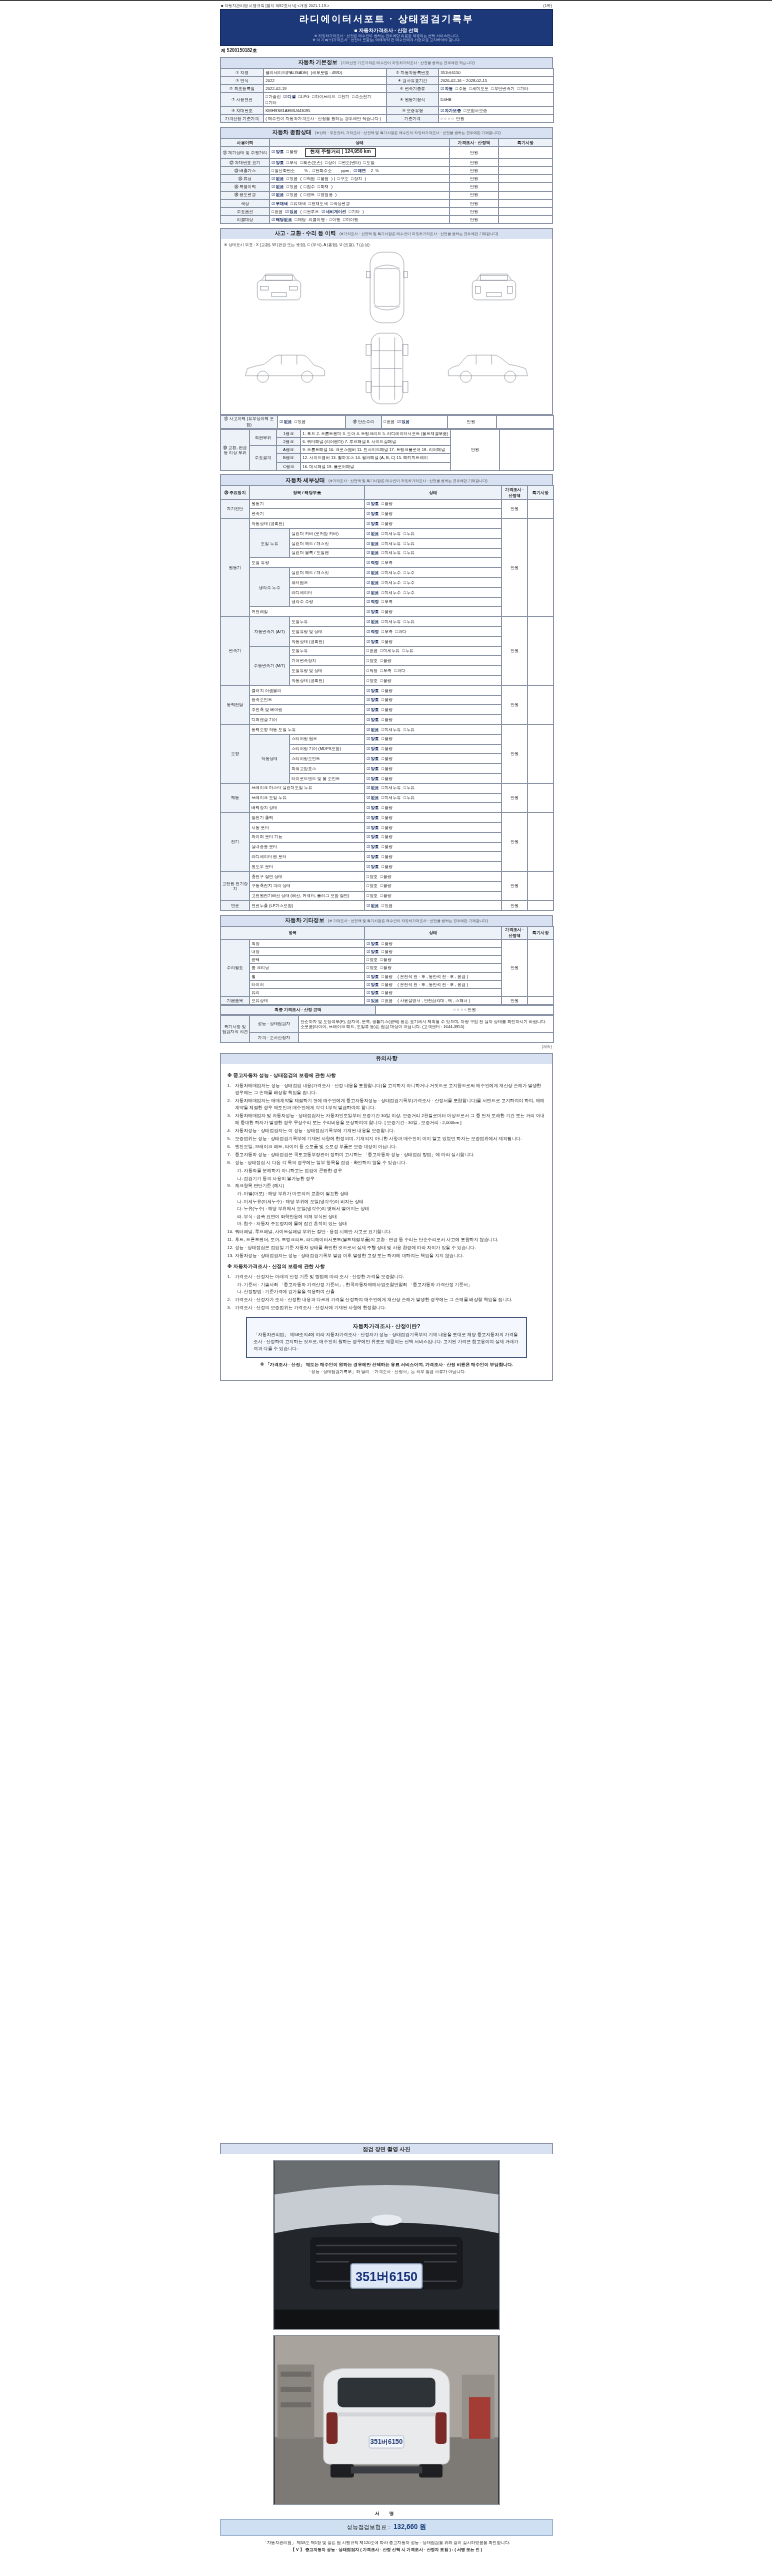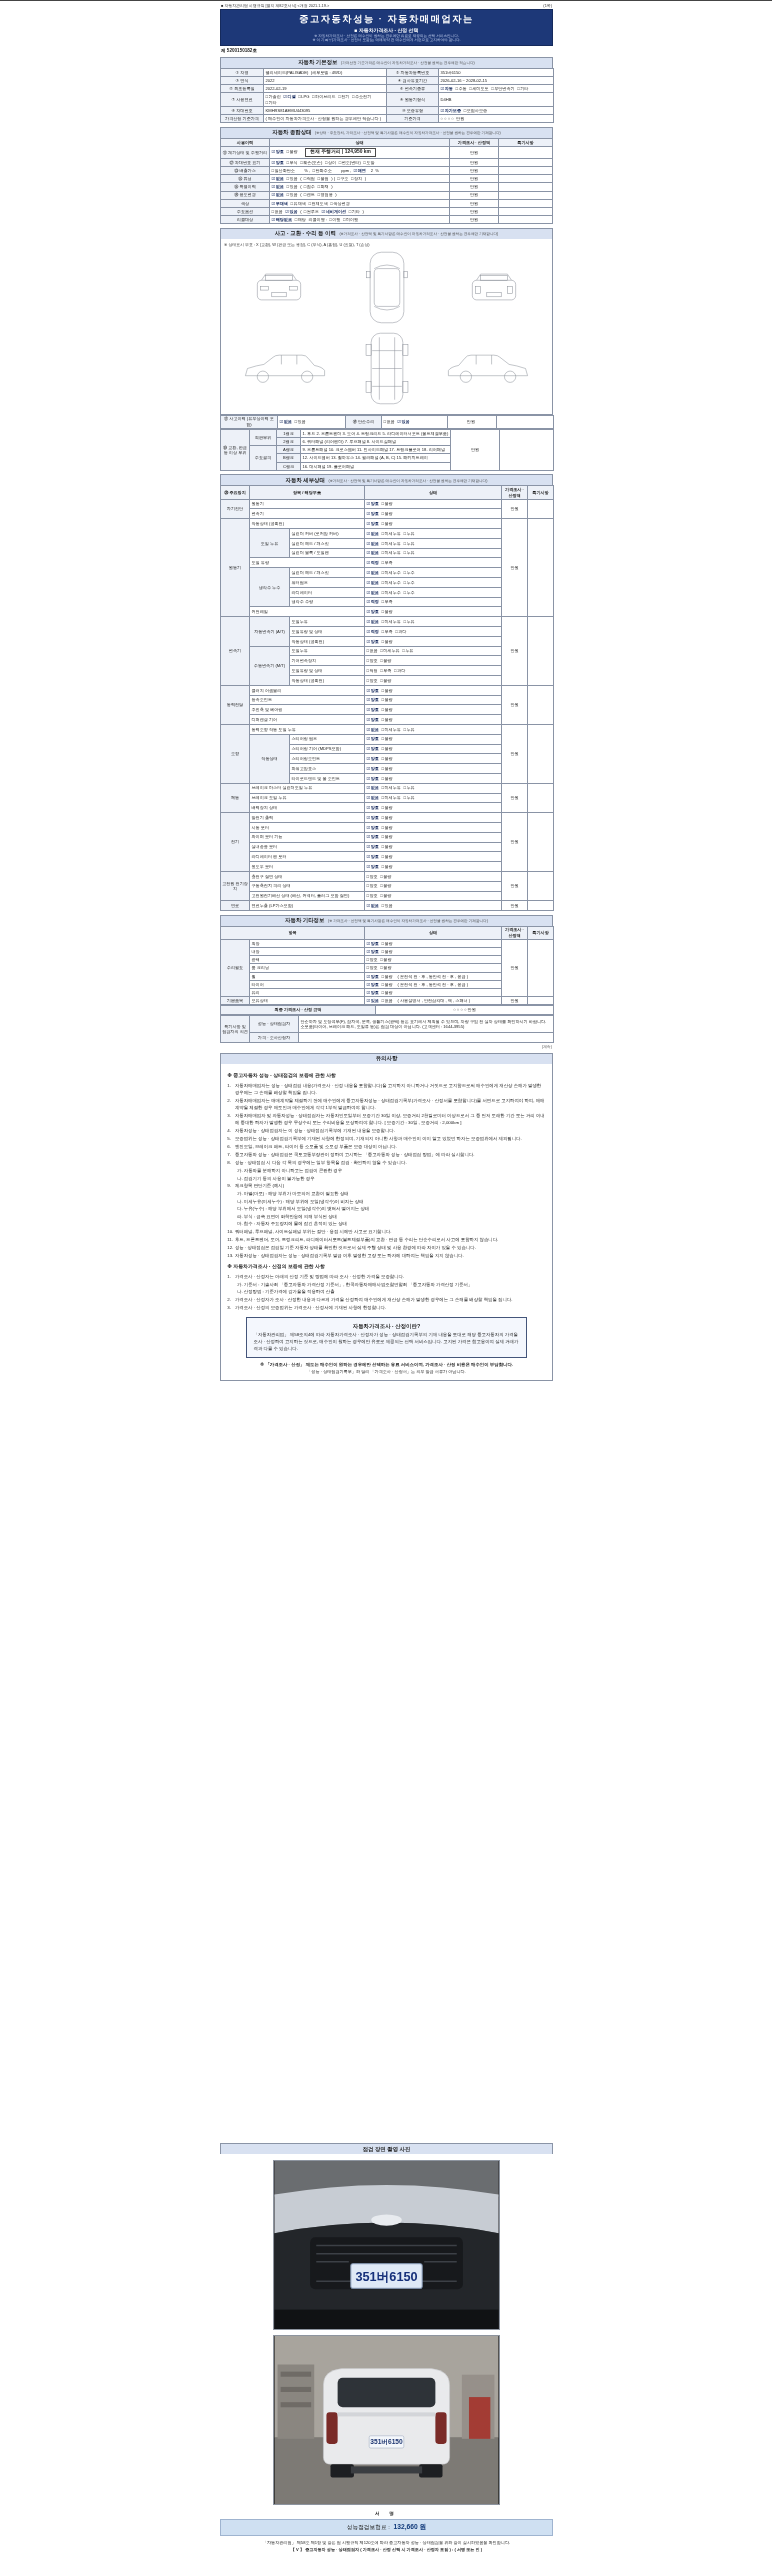--- a/index.html
+++ b/index.html
@@ -54,21 +54,21 @@
 <body>
 
 <div class="doc">
 
   <div class="topmeta">
     <span>■ 자동차관리법 시행규칙 [별지 제82호서식] &lt;개정 2021.1.19.&gt;</span>
     <span>(1쪽)</span>
   </div>
 
   <div class="band-title">
-    <div class="h1">중고자동차성능 · 자동차매매업자는</div>
+    <div class="h1">라디에이터서포트 · 상태점검기록부</div>
     <div class="sub">■ 자동차가격조사 · 산정 선택</div>
     <div class="tnote">※ 자동차가격조사 · 산정은 매수인이 원하는 경우에만 유료로 제공되는 선택 서비스입니다.</div>
     <div class="tnote">※ 이 기록부(가격조사 · 산정서 포함)는 매매계약 전 매수인에게 서면으로 고지하여야 합니다.</div>
   </div>
 
   <div class="docno">제 5200150182호</div>
 
   <div class="sec">
     <span>자동차 기본정보</span>
     <span class="secnote">(가격산정 기준가격은 매수인이 자동차가격조사 · 산정을 원하는 경우에만 적습니다)</span>

